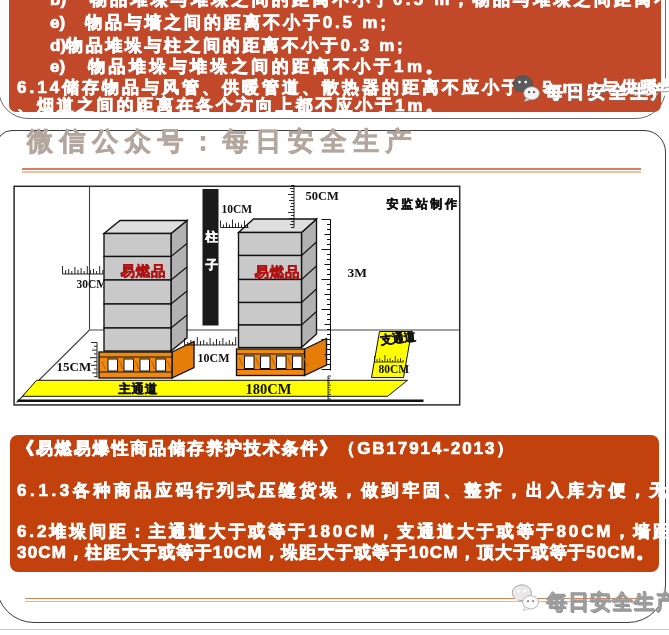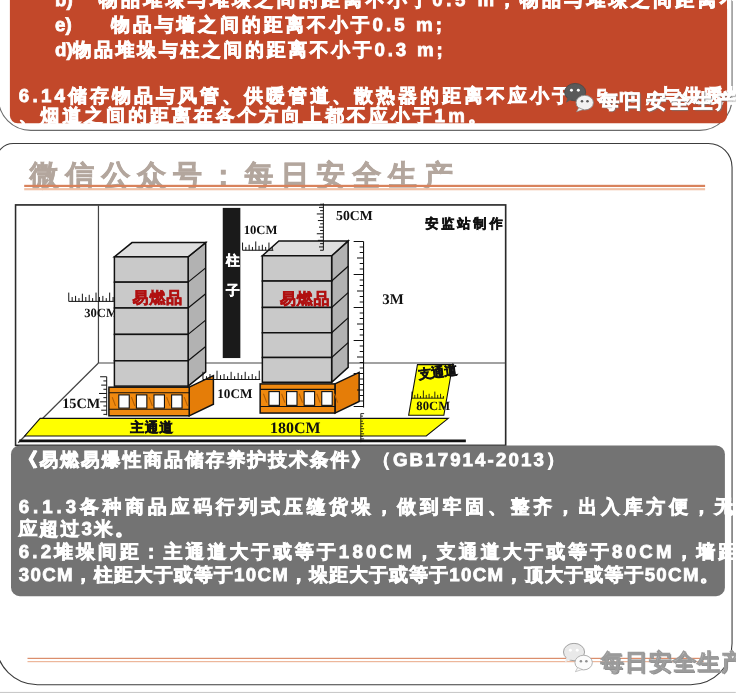--- a/index.html
+++ b/index.html
@@ -7,24 +7,25 @@
 .wt{color:#fff;font-weight:bold;font-size:17px;white-space:nowrap;line-height:1;-webkit-text-stroke:0.7px #fff}
 </style></head>
 <body>
 
 <div class="abs" style="left:-2px;top:-60px;width:666px;height:177px;border:1.4px solid #6b6b6b;border-radius:30px"></div>
 
 <div class="abs" style="left:9px;top:-14px;width:652px;height:126px;background:#c2482a;border-radius:0 0 7px 7px">
 
   <div class="abs wt" style="left:41px;top:5px"><span>b)</span><span style="letter-spacing:3.2px;margin-left:24px">物品堆垛与堆垛之间的距离不小于0.5 m；物品与堆垛之间距离不小</span></div>
 
-  <div class="abs wt" style="left:41px;top:28px"><span>e)</span><span style="letter-spacing:2.8px;margin-left:36px">物品与墙之间的距离不小于0.5 m;</span></div>
+  <div class="abs wt" style="left:41px;top:28px"><span>e)</span><span style="letter-spacing:2.8px;margin-left:20px">物品与墙之间的距离不小于0.5 m;</span></div>
 
   <div class="abs wt" style="left:41px;top:51px"><span>d)</span><span style="letter-spacing:2.6px;">物品堆垛与柱之间的距离不小于0.3 m;</span></div>
 
+  <div class="abs wt" style="left:41px;top:72px"><span>e)</span><span style="letter-spacing:3.4px;margin-left:23px">物品堆垛与堆垛之间的距离不小于1m。</span></div>
 
   <div class="abs wt" style="left:8px;top:93px;letter-spacing:3.0px">6.14储存物品与风管、供暖管道、散热器的距离不应小于0.5 m，与供暖机组、风管护</div>
 
   <div class="abs wt" style="left:8px;top:111px;letter-spacing:2.9px">、烟道之间的距离在各个方向上都不应小于1m。</div>
 </div>
 
 <svg width="30" height="30" viewBox="0 0 36 36" style="position:absolute;left:512px;top:75px">
 <ellipse cx="13" cy="10.5" rx="11.5" ry="9.5" fill="#5a5a5a" stroke="#4a4a4a" stroke-width="1"></ellipse>
 <polygon points="5,16 3,22 10,18" fill="#5a5a5a"></polygon>
 <circle cx="9" cy="8.5" r="1.6" fill="#fff"></circle>
@@ -32,21 +33,21 @@
 <ellipse cx="23.5" cy="22" rx="9.5" ry="8" fill="#f2f2f2" stroke="#8a8a8a" stroke-width="1"></ellipse>
 <polygon points="17,27.5 14.5,32 22,29.5" fill="#f2f2f2" stroke="#8a8a8a" stroke-width="0.7"></polygon>
 <circle cx="20.5" cy="20.5" r="1.4" fill="#5a5a5a"></circle>
 <circle cx="26.5" cy="20.5" r="1.4" fill="#5a5a5a"></circle>
 </svg>
 
 <div class="abs" style="left:545px;top:80px;font-size:18px;font-weight:bold;color:#fff;letter-spacing:3.2px;-webkit-text-stroke:0.6px #fff;text-shadow:1px 1px 1px #777;white-space:nowrap">每日安全生产</div>
 
 <div class="abs" style="left:-4px;top:129.6px;width:668px;height:491.5px;border:1.5px solid #3c3c3c;border-radius:16px 22px 38px 38px;background:#fff"></div>
 
-<div class="abs" style="left:27px;top:142px;font-size:26px;font-weight:bold;color:#b3a69d;letter-spacing:6.6px;-webkit-text-stroke:0.6px #b3a69d;white-space:nowrap">微信公众号：每日安全生产</div>
+<div class="abs" style="left:27px;top:124px;font-size:26px;font-weight:bold;color:#b3a69d;letter-spacing:6.6px;-webkit-text-stroke:0.6px #b3a69d;white-space:nowrap">微信公众号：每日安全生产</div>
 
 <div class="abs" style="left:22px;top:167.8px;width:619px;height:2.4px;background:#d8825c"></div>
 
 <div class="abs" style="left:22px;top:170.6px;width:619px;height:2px;background:#f0c2a8"></div>
 
 <svg width="449" height="222" viewBox="12.5 184.5 449 222" style="position:absolute;left:12.5px;top:184.5px">
 
 <rect x="13.6" y="185.8" width="445.6" height="218.6" fill="#fff" stroke="#2a2a2a" stroke-width="1.5"></rect>
 
 <line x1="89" y1="186" x2="89" y2="329.5" stroke="#444" stroke-width="1.1"></line>
@@ -169,28 +170,27 @@
 
 <text x="305" y="199.5" font-family="Liberation Serif" font-size="12.5" font-weight="bold" fill="#111">50CM</text>
 
 <path d="M330 219 L330 370 M330 219.0 L321.0 219.0 M330 224.0 L326.5 224.0 M330 229.0 L326.5 229.0 M330 234.0 L324.0 234.0 M330 239.0 L326.5 239.0 M330 244.0 L326.5 244.0 M330 249.0 L321.0 249.0 M330 254.0 L326.5 254.0 M330 259.0 L326.5 259.0 M330 264.0 L324.0 264.0 M330 269.0 L326.5 269.0 M330 274.0 L326.5 274.0 M330 279.0 L321.0 279.0 M330 284.0 L326.5 284.0 M330 289.0 L326.5 289.0 M330 294.0 L324.0 294.0 M330 299.0 L326.5 299.0 M330 304.0 L326.5 304.0 M330 309.0 L321.0 309.0 M330 314.0 L326.5 314.0 M330 319.0 L326.5 319.0 M330 324.0 L324.0 324.0 M330 329.0 L326.5 329.0 M330 334.0 L326.5 334.0 M330 339.0 L321.0 339.0 M330 344.0 L326.5 344.0 M330 349.0 L326.5 349.0 M330 354.0 L324.0 354.0 M330 359.0 L326.5 359.0 M330 364.0 L326.5 364.0 M330 369.0 L321.0 369.0" stroke="#111" stroke-width="1.0" fill="none"></path>
 
 <text x="347" y="276" font-family="Liberation Serif" font-size="13.5" font-weight="bold" fill="#111">3M</text>
 
 <text x="386" y="207" font-family="Liberation Sans" font-size="12" font-weight="bold" letter-spacing="2.6" fill="#111" stroke="#111" stroke-width="0.45">安监站制作</text>
 </svg>
 
-<div class="abs" style="left:10px;top:405px;width:649px;height:136.5px;background:#737373;border-radius:8px">
+<div class="abs" style="left:10px;top:435px;width:649px;height:136.5px;background:#c2410c;border-radius:8px">
 
   <div class="abs wt" style="left:7px;top:5px;letter-spacing:1.9px">《易燃易爆性商品储存养护技术条件》（GB17914-2013）</div>
 
 
   <div class="abs wt" style="left:7px;top:47px;letter-spacing:3.6px">6.1.3各种商品应码行列式压缝货垛，做到牢固、整齐，出入库方便，无货架的垛高不</div>
 
-  <div class="abs wt" style="left:7px;top:67px;letter-spacing:2.0px">应超过3米。</div>
 
   <div class="abs wt" style="left:7px;top:88px;letter-spacing:2.9px">6.2堆垛间距：主通道大于或等于180CM，支通道大于或等于80CM，墙距大于或等于</div>
 
   <div class="abs wt" style="left:7px;top:109px;letter-spacing:1.2px">30CM，柱距大于或等于10CM，垛距大于或等于10CM，顶大于或等于50CM。</div>
 </div>
 
 <div class="abs" style="left:25px;top:597.6px;width:615px;height:1.8px;background:#d8825c"></div>
 
 <div class="abs" style="left:25px;top:600.6px;width:615px;height:1.6px;background:#ecb091"></div>
 

